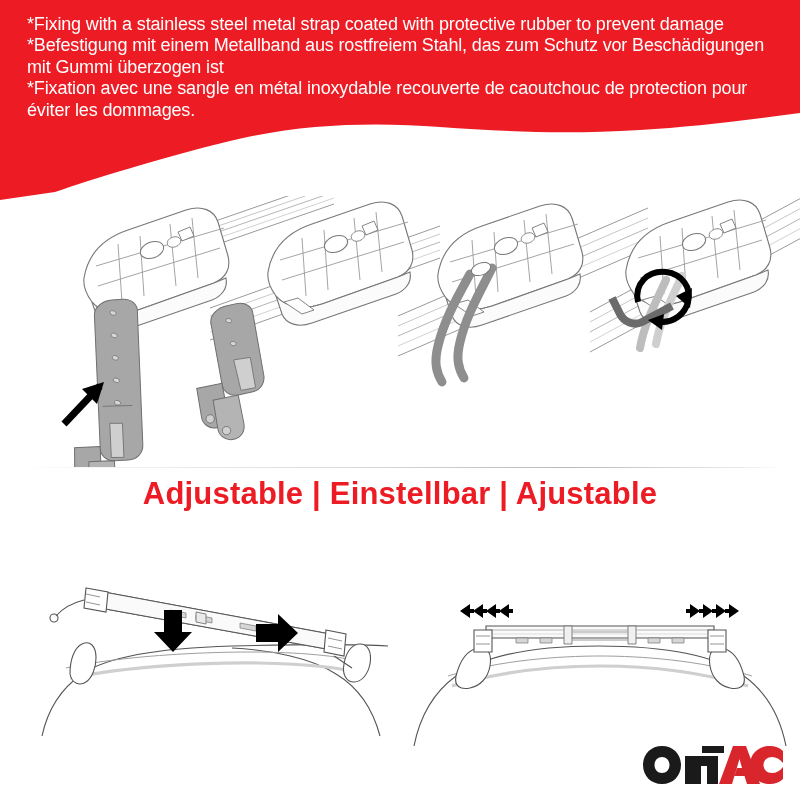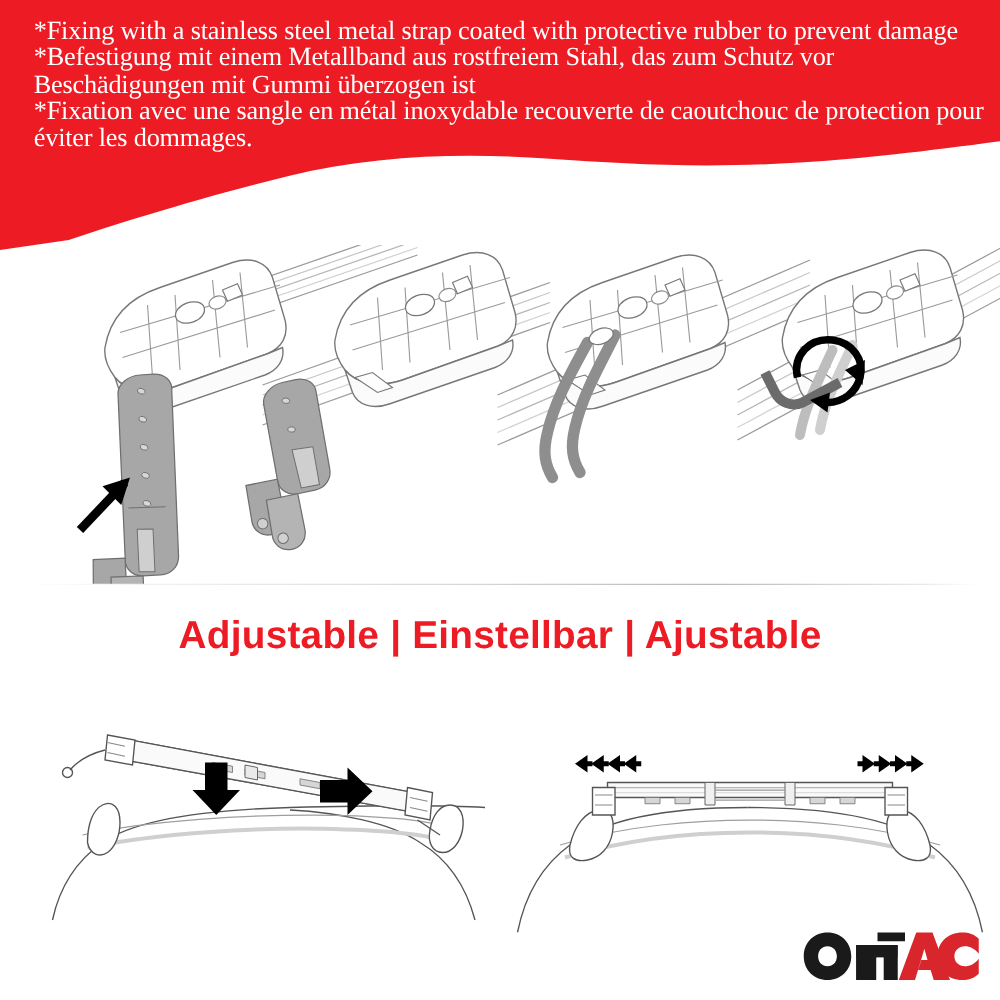--- a/index.html
+++ b/index.html
@@ -37,25 +37,25 @@
     width: 800px;
     height: 200px;
     display: block;
   }
   .banner-text {
     position: absolute;
     left: 27px;
     top: 14px;
     width: 760px;
     color: #ffffff;
-    font-size: 21px;
+    font-size: 18px;
     line-height: 21.4px;
     letter-spacing: -0.15px;
     white-space: pre-wrap;
-    font-family: Liberation Serif, serif;
+    font-family: Liberation Sans, sans-serif;
   }
 
   
   .illus-top {
     position: absolute;
     left: 0;
     top: 196px;
     width: 800px;
     height: 272px;
   }
@@ -76,21 +76,21 @@
     top: 1px;
     width: 764px;
     height: 1px;
     background: linear-gradient(to right, #ffffff 0%, #f2f2f2 12%, #d8d8d8 45%, #b9b9b9 72%, #e8e8e8 94%, #ffffff 100%);
   }
 
   
   .heading {
     position: absolute;
     left: 0;
-    top: 490px;
+    top: 476px;
     width: 800px;
     text-align: center;
     color: #ED1C24;
     font-size: 31px;
     font-weight: bold;
     letter-spacing: 0.2px;
     font-family: "Liberation Sans", sans-serif;
   }
 
   

